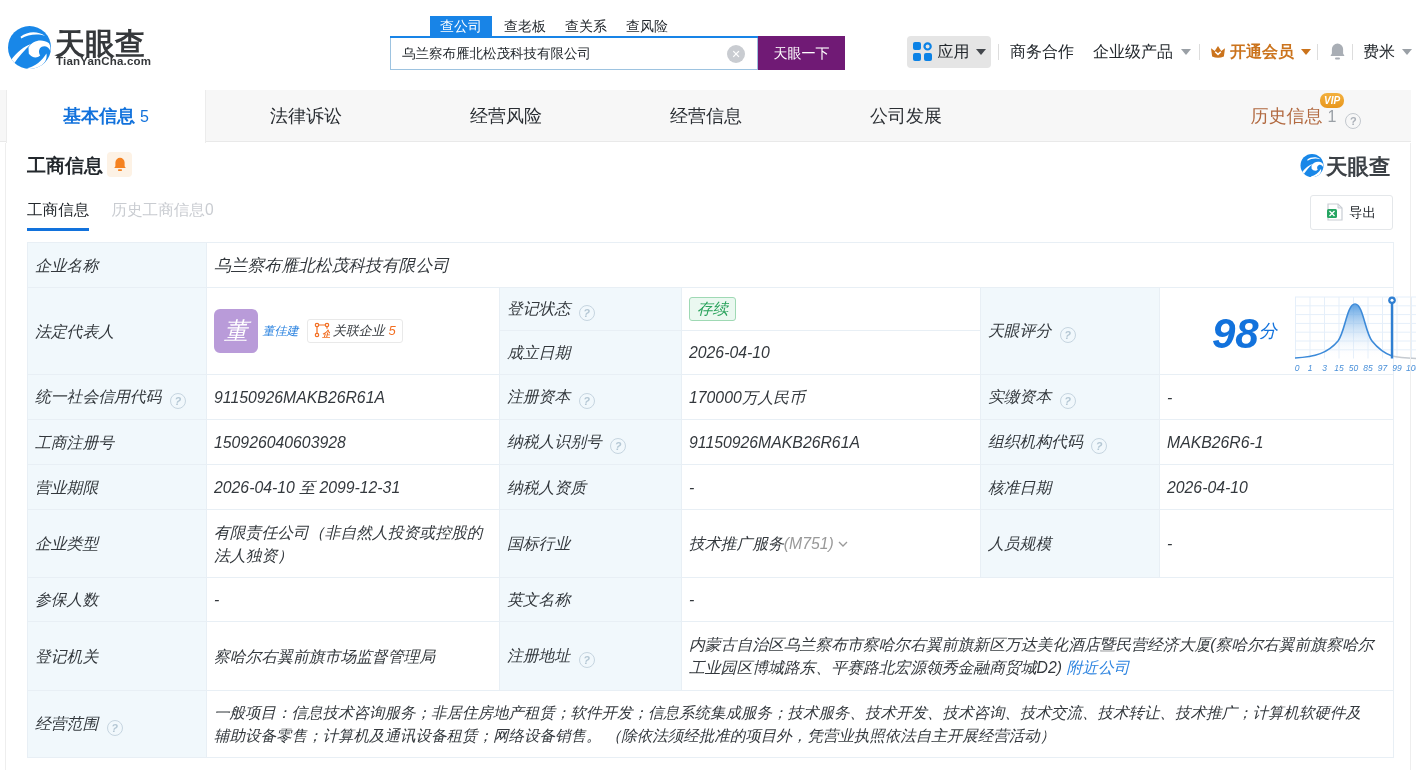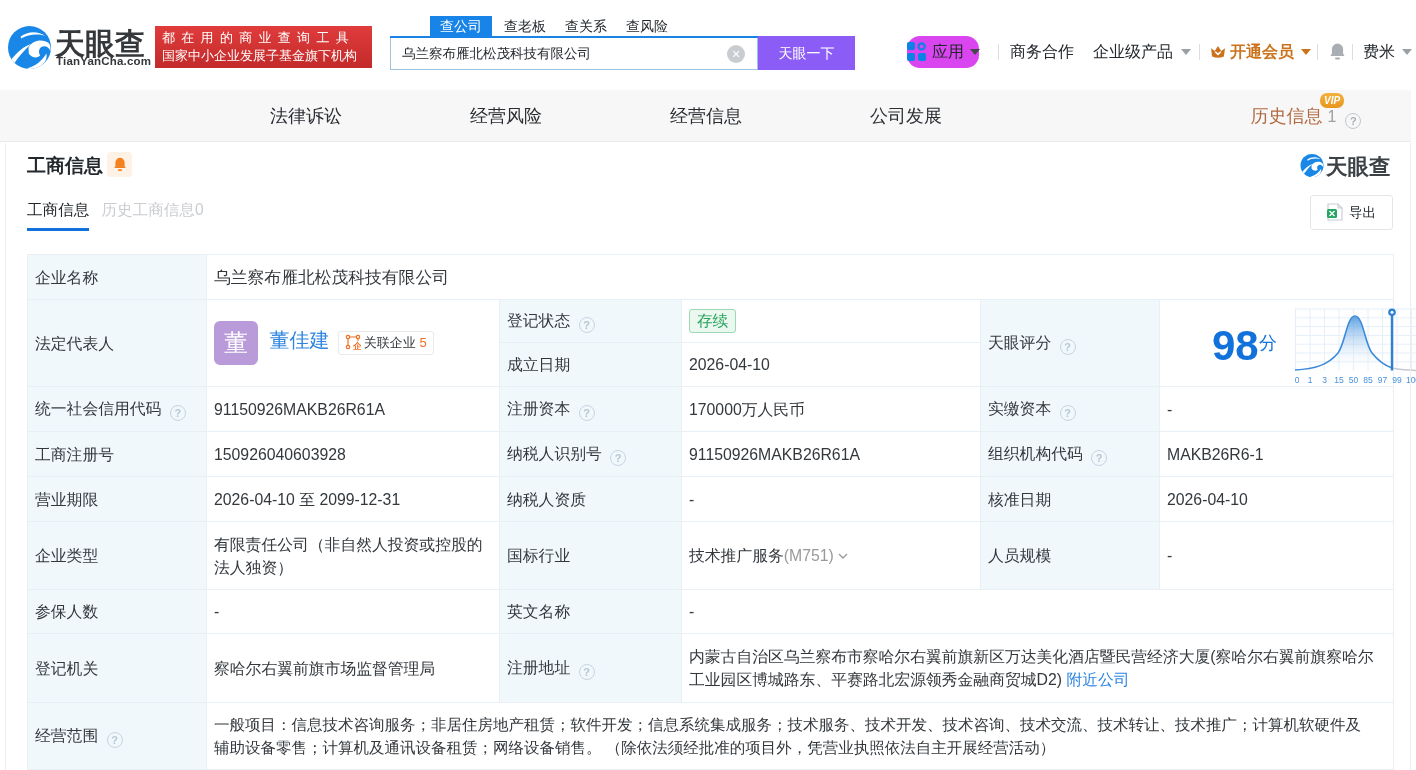--- a/index.html
+++ b/index.html
@@ -17,48 +17,48 @@
 #redBox .l2 { font-size:13px; letter-spacing:0px; line-height:18px; white-space:nowrap; }
 
 
 #searchTabs { position:absolute; left:390px; top:16px; height:20px; }
 #searchTabs .stab { display:inline-block; font-size:14px; color:#23282d; padding:0; line-height:20px; margin-right:19px; }
 #searchTabs .stab.on { background:#1884e7; color:#fff; padding:0 10px; margin-right:12px;margin-left:40px; }
 #searchUnderline { position:absolute; left:390px; top:36px; width:448px; height:2px; background:#1884e7; }
 #searchBox { position:absolute; left:390px; top:38px; width:368px; height:32px; border:1px solid #9dc3e0; border-top:none; background:#fff; }
 #searchText { position:absolute; left:11px; top:7px; font-size:13.5px; color:#23282d; }
 #clearBtn { position:absolute; right:12px; top:7px; width:18px; height:18px; border-radius:50%; background:#c9ccd1; color:#fff; font-size:11px; text-align:center; line-height:18px; }
-#searchBtn { position:absolute; left:758px; top:36px; width:97px; height:34px; background:#8b5cf6; color:#fff; font-size:14px; text-align:center; line-height:34px; }
+#searchBtn { position:absolute; left:758px; top:36px; width:87px; height:34px; background:#701a75; color:#fff; font-size:14px; text-align:center; line-height:34px; }
 
 
 .hmenu { position:absolute; top:36px; height:32px; line-height:32px; font-size:16px; color:#23282d; white-space:nowrap; }
-#appBtn { left:907px; width:72px; background:#d946ef; border-radius:13px; text-align:center; }
+#appBtn { left:907px; width:84px; background:#e5e5e5; border-radius:4px; text-align:center; }
 .caretD { display:inline-block; width:0; height:0; border-left:5px solid transparent; border-right:5px solid transparent; border-top:6px solid #43474c; vertical-align:middle; margin-left:6px; margin-top:-2px;}
 .caretG { border-top-color:#9aa0a6; }
 .caretO { border-top-color:#cb731c; }
 .vsep { position:absolute; top:44px; width:1px; height:16px; background:#ddd; }
 
 
 #nav { position:absolute; left:0; top:90px; width:1411px; height:52px; background:#f7f7f7; border-bottom:1px solid #e9e9e9; }
 .ntab { position:absolute; top:0; height:52px; line-height:52px; text-align:center; font-size:18px; color:#2a2e33; width:200px; }
 .ntab.on { background:#fff; color:#1272dc; font-weight:bold; border-right:1px solid #ececec; border-left:1px solid #ececec; height:53px; }
 .ntab.on .cnt { color:#1272dc; font-weight:normal; font-size:16px; }
 #vipTab { color:#b26a41; }
 
 
 #secTitle { position:absolute; left:27px; top:153px; font-size:19px; font-weight:bold; color:#23282d; }
 #bellBox { position:absolute; left:107px; top:152px; width:25px; height:25px; background:#fdf2e5; border-radius:4px; text-align:center; }
 #wm { position:absolute; left:1300px; top:152px; }
 #subtabs { position:absolute; left:27px; top:200px; font-size:15.6px; }
 #subtabs .st1 { color:#23282d; padding-bottom:7px; border-bottom:3px solid #1272dc; display:inline-block; }
-#subtabs .st2 { color:#c9ccd1; margin-left:12px; }
+#subtabs .st2 { color:#c9ccd1; margin-left:22px; }
 #exportBtn { position:absolute; left:1310px; top:195px; width:83px; height:35px; border:1px solid #e4e7ea; border-radius:3px; background:#fff; font-size:13.5px; color:#23282d; text-align:center; line-height:33px; }
 
 
-#tbl { position:absolute; left:27px; top:254px; border-collapse:collapse; table-layout:fixed; width:1366px; }
+#tbl { position:absolute; left:27px; top:242px; border-collapse:collapse; table-layout:fixed; width:1366px;font-style:italic; }
 #tbl td { border:1px solid #e8eff5; font-size:15.8px; color:#33383d; padding:5px 7px; vertical-align:middle; line-height:23px; }
 #tbl td.lbl { background:#f1f8fc; }
 .qm { display:inline-block; width:16px; height:16px; border:1px solid #c6d5e0; border-radius:50%; color:#b4c7d4; font-size:11px; line-height:15px; text-align:center; vertical-align:-3px; margin-left:4px; font-weight:bold;}
 .gray { color:#999; }
 .blue { color:#2f85e0; }
 .badge-green { display:inline-block; height:24px; line-height:22px; padding:0 7px; background:#eaf8f0; border:1px solid #9fd9b4; border-radius:3px; color:#28a25b; font-size:15.6px; }
 #avatar { display:inline-block; width:44px; height:44px; border-radius:6px; background:#b99bd9; color:#fff; font-size:24px; text-align:center; line-height:44px; vertical-align:middle; }
 #relBadge { display:inline-block; height:24px; line-height:22px; border:1px solid #e9e9e9; border-radius:3px; padding:0 6px; font-size:13px; color:#33383d; margin-left:4px; vertical-align:middle; background:#fff;}
 #score98 { font-size:42px; font-weight:bold; color:#1272dc; }
 #scoreFen { font-size:18px; color:#1272dc; }
@@ -77,24 +77,20 @@
       <circle cx="21.5" cy="21.5" r="21.5" fill="#1887e8"></circle>
       <g clip-path="url(#lc)" fill="#fff">
         <path d="M12.5 10.8 C19.5 5 30 4.8 37 9.8 C30 7.3 20 8.2 13.3 12.5 Z"></path>
         <path d="M20.5 21.5 C24.5 14 34.5 12.2 41 17.2 C42.5 19.8 42.8 22.3 42.4 25.2 C41 21 37 19.2 33.8 20.8 C30.8 22.5 30.2 26.2 32.2 29.6 C28.8 32.8 23.8 31.6 20.8 27.8 Z"></path>
         <path d="M2.8 34.2 C9 25.8 16.5 20 23 18 C17 23.5 10.3 30.8 5.6 38.3 Z"></path>
         <path d="M19 42.2 C27 40.3 34.4 34.6 38.4 27.4 C40 35 33.8 41.6 26 43.2 C23.4 43.7 21 43.3 19 42.2 Z"></path>
       </g>
     </svg>
     <div id="tycName">天眼查</div>
     <div id="tycUrl">TianYanCha.com</div>
-    <div id="redBox">
-        <div class="l1">都在用的商业查询工具</div>
-        <div class="l2">国家中小企业发展子基金旗下机构</div>
-      </div>
 
     <div id="searchTabs">
       <span class="stab on">查公司</span><span class="stab">查老板</span><span class="stab">查关系</span><span class="stab">查风险</span>
     </div>
     <div id="searchUnderline"></div>
     <div id="searchBox">
       <div id="searchText">乌兰察布雁北松茂科技有限公司</div>
       <div id="clearBtn">✕</div>
     </div>
     <div id="searchBtn">天眼一下</div>
@@ -122,20 +118,21 @@
       <svg width="17" height="18" viewBox="0 0 17 18" style="vertical-align:-3px">
         <path d="M8.5 1.5 a5.6 5.6 0 0 1 5.6 5.6 v4.5 l1.4 2.4 h-14 l1.4-2.4 v-4.5 a5.6 5.6 0 0 1 5.6-5.6 z" fill="#a9aeb5"></path>
         <rect x="6" y="15.5" width="5" height="2" rx="1" fill="#a9aeb5"></rect>
       </svg>
     </div>
     <div class="vsep" style="left:1352px"></div>
     <div class="hmenu" style="left:1363px">费米<span class="caretD caretG" style="margin-left:7px"></span></div>
   </div>
 
   <div id="nav">
+    <div class="ntab on" style="left:6px">基本信息 <span class="cnt">5</span></div>
     <div class="ntab" style="left:206px">法律诉讼</div>
     <div class="ntab" style="left:406px">经营风险</div>
     <div class="ntab" style="left:606px">经营信息</div>
     <div class="ntab" style="left:806px">公司发展</div>
     <div class="ntab" id="vipTab" style="left:1206px">历史信息 <span style="color:#9aa0a6;font-size:16px">1</span>
       <span class="qm" style="border-color:#c3c8ce;color:#aab0b8">?</span>
       <span style="position:absolute; left:114px; top:3px; background:linear-gradient(#f3b13f,#e8961c); color:#fff; font-size:10px; font-weight:bold; font-style:italic; padding:0 4px; height:15px; line-height:15px; border-radius:7px;">VIP</span>
     </div>
   </div>
 
@@ -186,21 +183,21 @@
     </colgroup>
     <tbody>
         <tr style="height:45px">
       <td class="lbl">企业名称</td>
       <td colspan="5" style="font-size:16.8px">乌兰察布雁北松茂科技有限公司</td>
     </tr>
     <tr style="height:43px">
       <td class="lbl" rowspan="2">法定代表人</td>
       <td rowspan="2">
         <span id="avatar">董</span>
-        <span class="blue" style="margin-left:7px;font-size:20px">董佳建</span>
+        <span class="blue" style="font-size:12px">董佳建</span>
         <span id="relBadge">
           <svg width="16" height="16" viewBox="0 0 16 16" style="vertical-align:-3px;margin-right:3px">
             <circle cx="3" cy="3" r="1.7" fill="none" stroke="#f26e21" stroke-width="1.2"></circle>
             <circle cx="13" cy="3" r="1.7" fill="none" stroke="#f26e21" stroke-width="1.2"></circle>
             <circle cx="3" cy="13" r="1.7" fill="none" stroke="#f26e21" stroke-width="1.2"></circle>
             <path d="M4.5 3 h7 M3 4.5 v7 M13 4.7 v2" stroke="#f26e21" stroke-width="1.2"></path>
             <text x="8" y="14.5" font-size="9" fill="#f26e21" font-weight="bold">企</text>
           </svg>关联企业 <span style="color:#f26e21">5</span>
         </span>
       </td>

